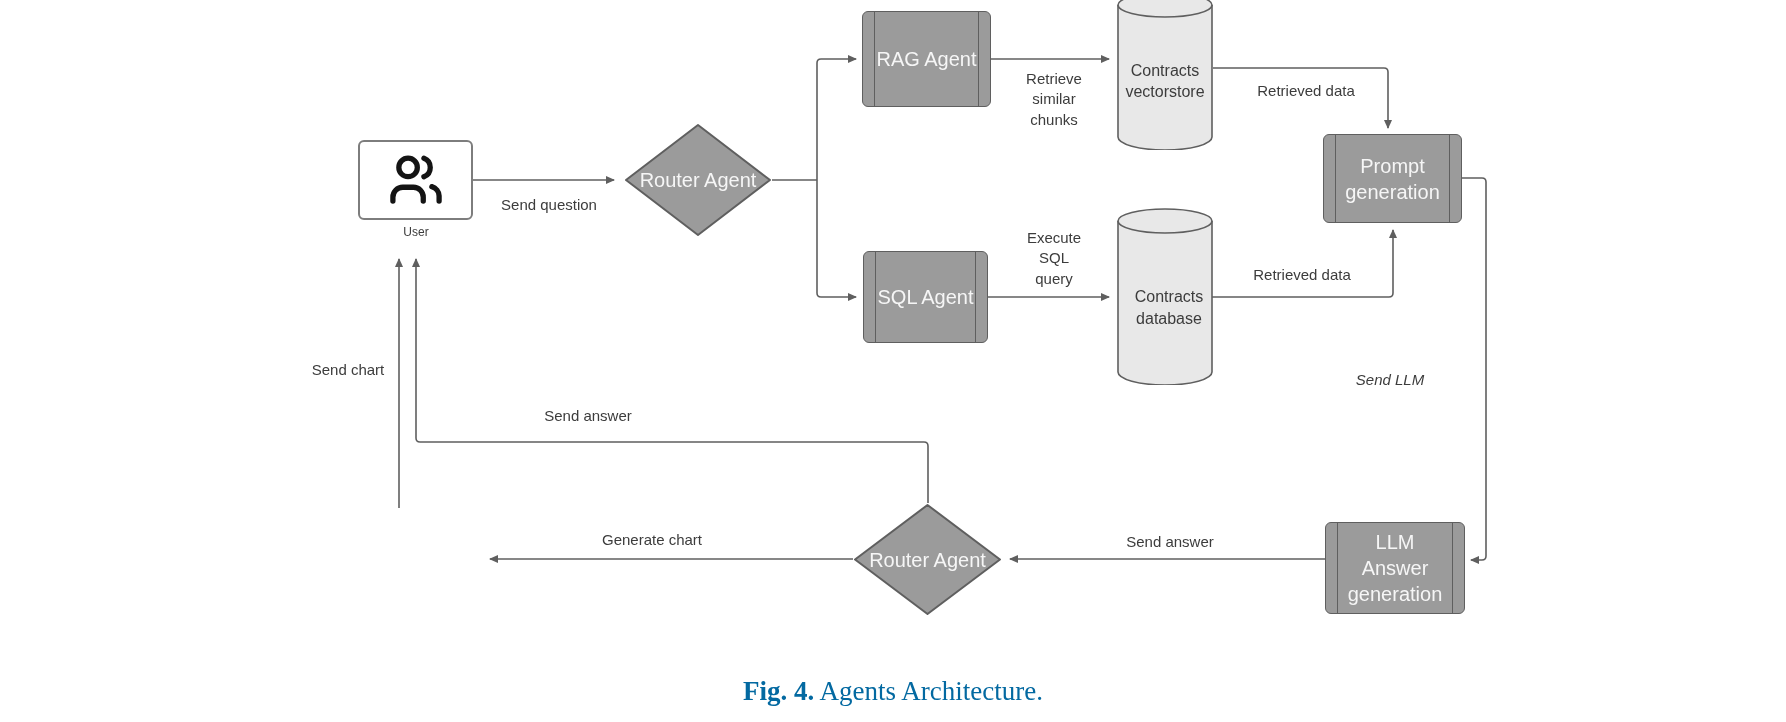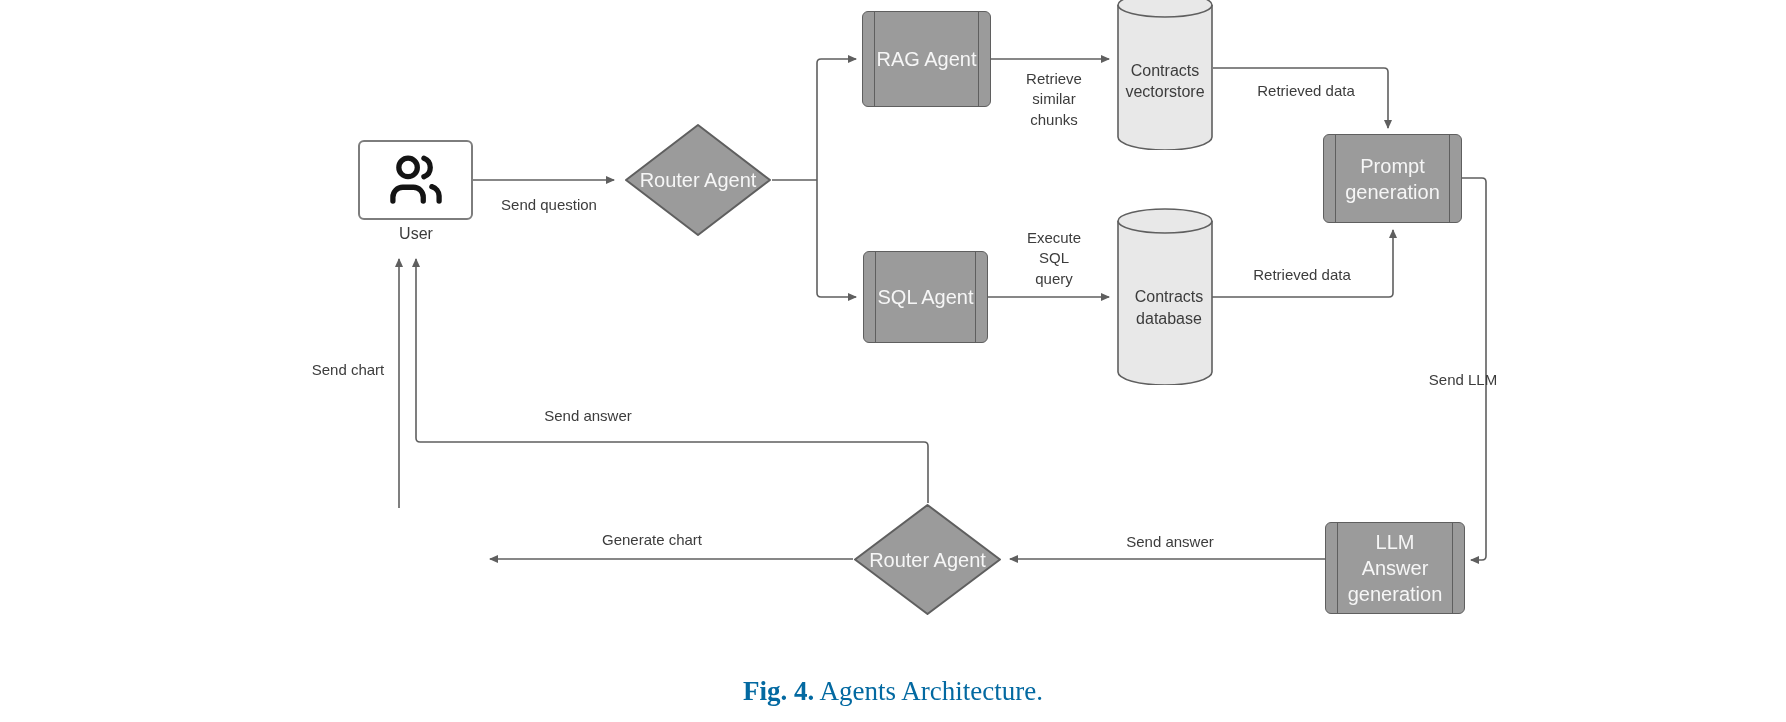--- a/index.html
+++ b/index.html
@@ -30,21 +30,21 @@
   .diamond-wrap svg{position:absolute;left:0;top:0;}
   .user-box{
     background:#ffffff;border:2px solid #7d7d7d;border-radius:6px;
   }
   .cyl-wrap{background:transparent;}
   .cyl-wrap svg{position:absolute;left:0;top:0;}
   .cyl-label{
     position:relative;color:#3c3c3c;font-size:16px;line-height:1.32;text-align:center;z-index:2;
   }
   .under-label{
-    position:absolute;color:#3c3c3c;font-size:16px;text-align:right;transform:translateX(-50%);
+    position:absolute;color:#3c3c3c;font-size:12px;text-align:right;transform:translateX(-50%);
   }
   .edge-label{
     position:absolute;color:#3c3c3c;font-size:15px;line-height:1.35;
     text-align:center;transform:translate(-50%,-50%);white-space:nowrap;
   }
   .edge-label.wrap{white-space:normal;}
   .caption{
     position:absolute;left:0;top:676px;width:1786px;text-align:center;
     font-family:"Liberation Serif", serif;font-size:27px;color:#0369a1;
   }
@@ -135,21 +135,21 @@
     </svg>
     <div class="node-label">Router Agent</div>
   </div>
 
 
   <div class="edge-label" style="left:549px;top:205px;">Send question</div>
   <div class="edge-label wrap" style="left:1054px;top:99px;width:84px;">Retrieve similar chunks</div>
   <div class="edge-label" style="left:1306px;top:91px;">Retrieved data</div>
   <div class="edge-label wrap" style="left:1054px;top:258px;width:70px;">Execute SQL query</div>
   <div class="edge-label" style="left:1302px;top:275px;">Retrieved data</div>
-  <div class="edge-label" style="left:1463px;top:380px;">Send LLM</div>
+  <div class="edge-label" style="left:1390px;top:380px;font-style:italic;">Send LLM</div>
   <div class="edge-label" style="left:1170px;top:542px;">Send answer</div>
   <div class="edge-label" style="left:652px;top:540px;">Generate chart</div>
   <div class="edge-label" style="left:588px;top:416px;">Send answer</div>
   <div class="edge-label" style="left:348px;top:370px;">Send chart</div>
 
   <div class="caption">
     <b>Fig. 4.</b>
     <span> </span>
     <span>Agents Architecture.</span>
   </div>

